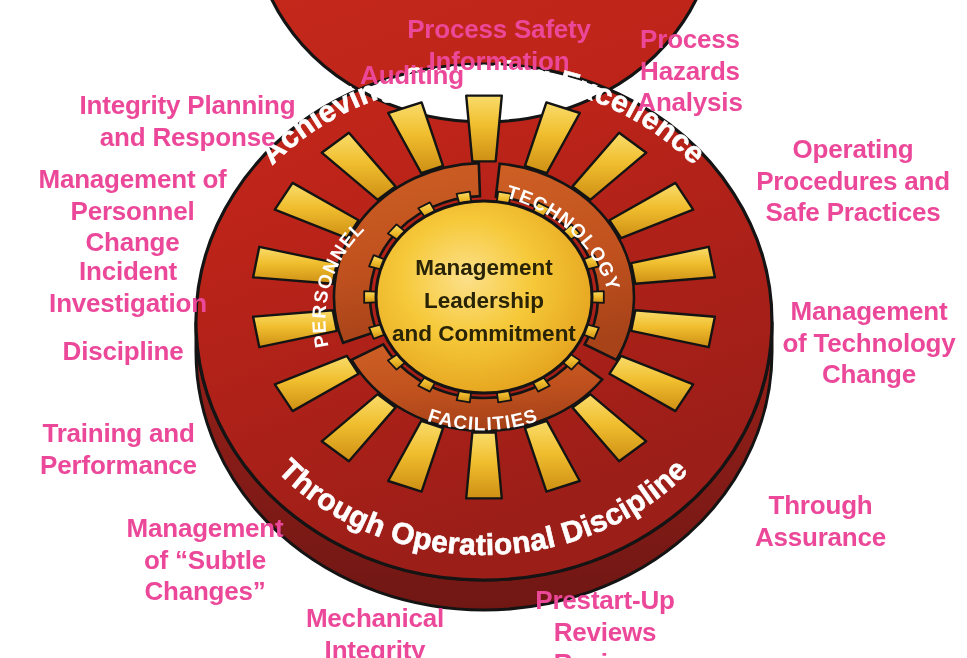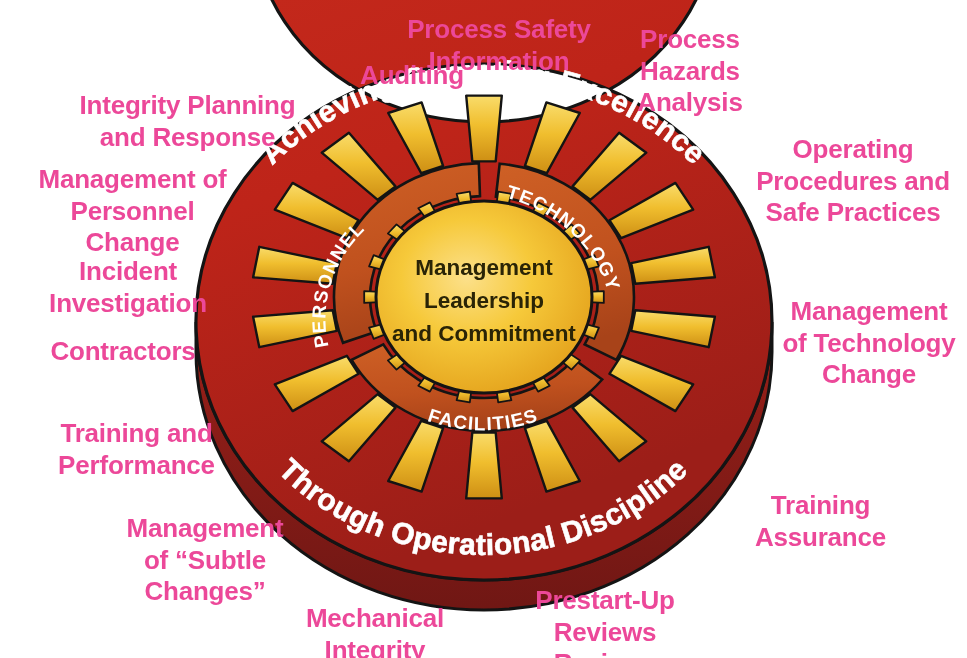--- a/index.html
+++ b/index.html
@@ -299,24 +299,24 @@
       <div class="outer-label" style="left: 753px; top: 134px; width: 200px;">Operating
 Procedures and
 Safe Practices</div>
       <div class="outer-label" style="left: 25px; top: 164px; width: 215px;">Management of
 Personnel Change</div>
       <div class="outer-label" style="left: 48px; top: 256px; width: 160px;">Incident
 Investigation</div>
       <div class="outer-label" style="left: 778px; top: 296px; width: 182px;">Management
 of Technology
 Change</div>
-      <div class="outer-label" style="left: 48px; top: 336px; width: 150px;">Contractors</div>
-      <div class="outer-label" style="left: 54px; top: 418px; width: 165px; text-align: center;">Training and
+      <div class="outer-label" style="left: 48px; top: 336px; width: 150px;">Discipline</div>
+      <div class="outer-label" style="left: 36px; top: 418px; width: 165px; text-align: center;">Training and
 Performance</div>
-      <div class="outer-label" style="left: 718px; top: 490px; width: 205px;">Training Assurance</div>
+      <div class="outer-label" style="left: 718px; top: 490px; width: 205px;">Through Assurance</div>
       <div class="outer-label" style="left: 95px; top: 513px; width: 220px;">Management
 of “Subtle Changes”</div>
       <div class="outer-label" style="left: 295px; top: 585px; width: 160px; margin-top: 18px;">Mechanical
 Integrity</div>
       <div class="outer-label" style="left: 515px; top: 585px; width: 180px;">Prestart-Up
 Reviews Reviews</div>
     </div>
 </div>
 
 </body></html>

